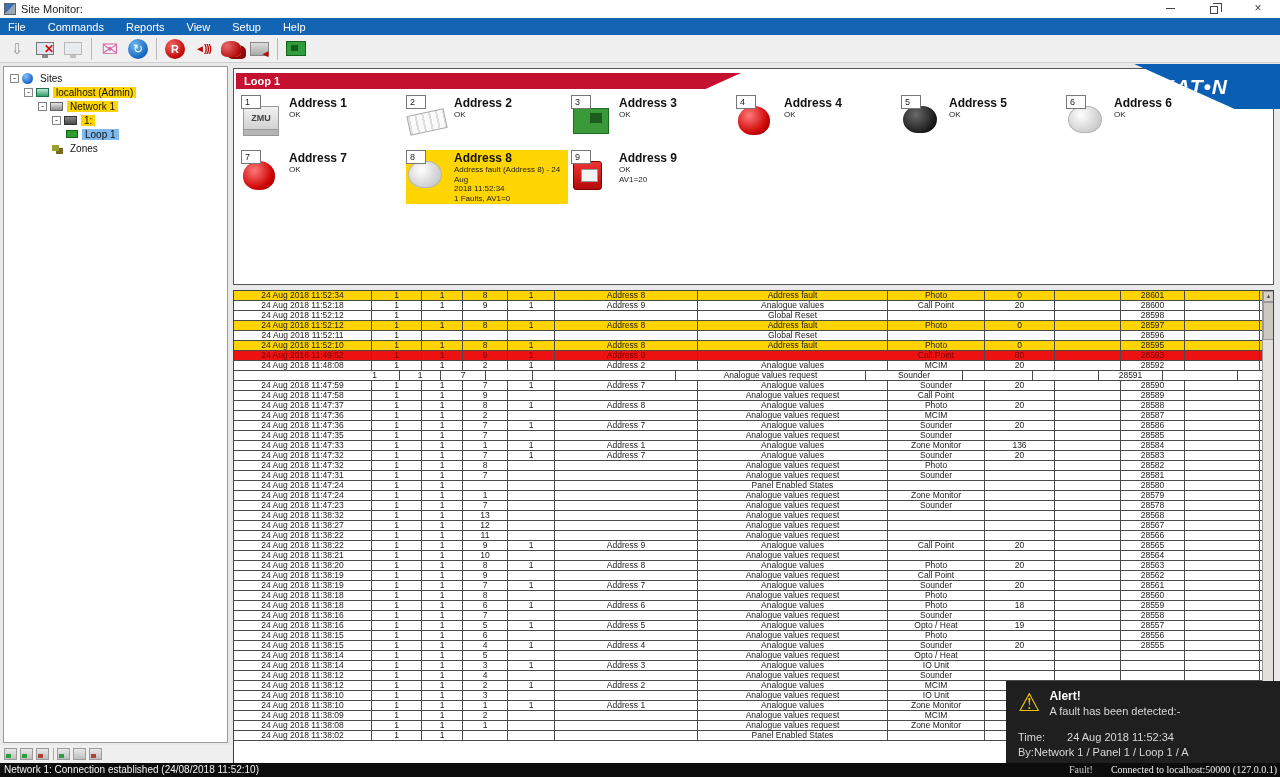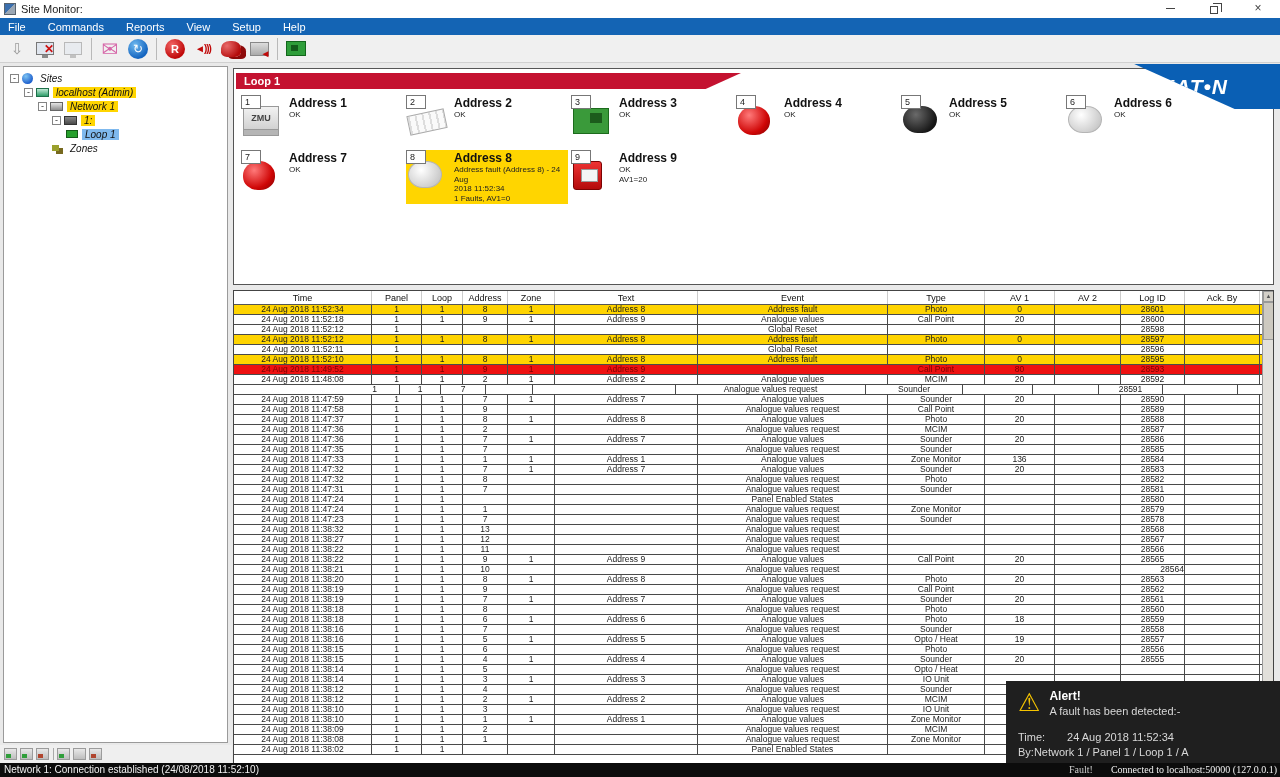--- a/index.html
+++ b/index.html
@@ -60,21 +60,21 @@
   .tree-row { height:14px; display:flex; align-items:center; font-size:10px; color:#111; white-space:nowrap; }
   .exp { width:9px; height:9px; border:1px solid #848484; background:#fff; color:#333; font-size:9px;
     line-height:7px; text-align:center; margin-right:3px; flex:none; }
   .ticon { flex:none; margin-right:4px; }
   .ti-globe { width:11px; height:11px; border-radius:50%; background:radial-gradient(circle at 35% 30%,#7ec4f2,#1a5ccc 75%); }
   .ti-server { width:13px; height:9px; background:linear-gradient(#bfe8d5,#2f9e6a); border:1px solid #1d7049; }
   .ti-network { width:13px; height:9px; background:linear-gradient(#e5e5e5,#8d8d8d); border:1px solid #666; }
   .ti-panel { width:13px; height:9px; background:linear-gradient(#888,#4a4a4a); border:1px solid #333; }
   .ti-loop { width:12px; height:8px; background:#27a02c; border:1px solid #145c17; }
   .ti-zones { width:7px; height:6px; background:#9aa02c; box-shadow:4px 3px 0 #77691f; margin-right:8px; }
-  .tlabel { padding:0 3px;font-style:italic; }
+  .tlabel { padding:0 3px; }
   .hl-yellow { background:#FFD500; }
   .hl-selected { background:#7FB9EE; }
 
   
   .devpanel { position:absolute; left:233px; top:68px; width:1041px; height:217px; background:#fff;
     border:1px solid #555; }
   .banner { position:absolute; left:2px; top:4px; width:505px; height:16px; background:#C41230;
     clip-path:polygon(0 0,100% 0,93% 100%,0 100%); color:#fff; font-size:11px; font-weight:bold;
     line-height:16px; padding-left:8px; }
   .dev { position:absolute; width:162px; height:54px; }
@@ -308,34 +308,20 @@
       <div class="devicon ic-callpoint"></div>
       <div class="devtext">
         <div class="devlabel">Address 9</div>
         <div class="devline">OK</div>
         <div class="devline">AV1=20</div>
       </div>
     </div>
   </div>
 
 <div class="logtable" id="logtable">
-  <div class="thead" id="thead">
-      <div style="width: 138px;">Time</div>
-      <div style="width: 50px;">Panel</div>
-      <div style="width: 41px;">Loop</div>
-      <div style="width: 45px;">Address</div>
-      <div style="width: 47px;">Zone</div>
-      <div style="width: 143px;">Text</div>
-      <div style="width: 190px;">Event</div>
-      <div style="width: 97px;">Type</div>
-      <div style="width: 70px;">AV 1</div>
-      <div style="width: 66px;">AV 2</div>
-      <div style="width: 64px;">Log ID</div>
-      <div style="width: 75px;">Ack. By</div>
-    </div>
   <div id="tbody">
       <div class="trow y">
         <div style="width: 138px;">24 Aug 2018 11:52:34</div>
         <div style="width: 50px;">1</div>
         <div style="width: 41px;">1</div>
         <div style="width: 45px;">8</div>
         <div style="width: 47px;">1</div>
         <div style="width: 143px;">Address 8</div>
         <div style="width: 190px;">Address fault</div>
         <div style="width: 97px;">Photo</div>
@@ -698,21 +684,21 @@
         <div style="width: 138px;">24 Aug 2018 11:38:21</div>
         <div style="width: 50px;">1</div>
         <div style="width: 41px;">1</div>
         <div style="width: 45px;">10</div>
         <div style="width: 47px;"></div>
         <div style="width: 143px;"></div>
         <div style="width: 190px;">Analogue values request</div>
         <div style="width: 97px;"></div>
         <div style="width: 70px;"></div>
         <div style="width: 66px;"></div>
-        <div style="width: 64px; text-align: right;">28564</div>
+        <div style="width: 64px;">28564</div>
         <div style="width: 75px;"></div>
       </div>
       <div class="trow">
         <div style="width: 138px;">24 Aug 2018 11:38:20</div>
         <div style="width: 50px;">1</div>
         <div style="width: 41px;">1</div>
         <div style="width: 45px;">8</div>
         <div style="width: 47px;">1</div>
         <div style="width: 143px;">Address 8</div>
         <div style="width: 190px;">Analogue values</div>

